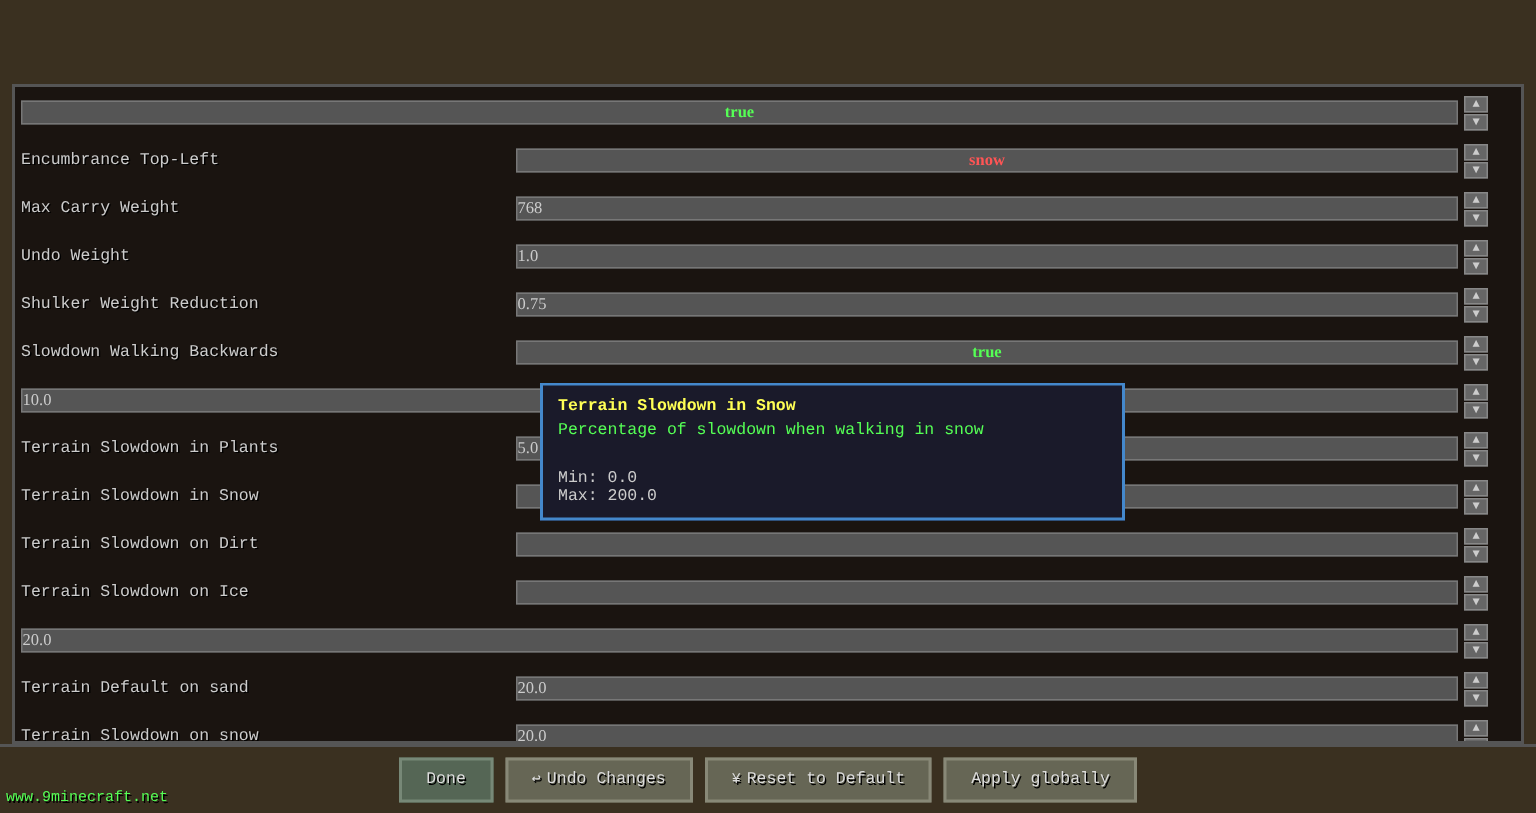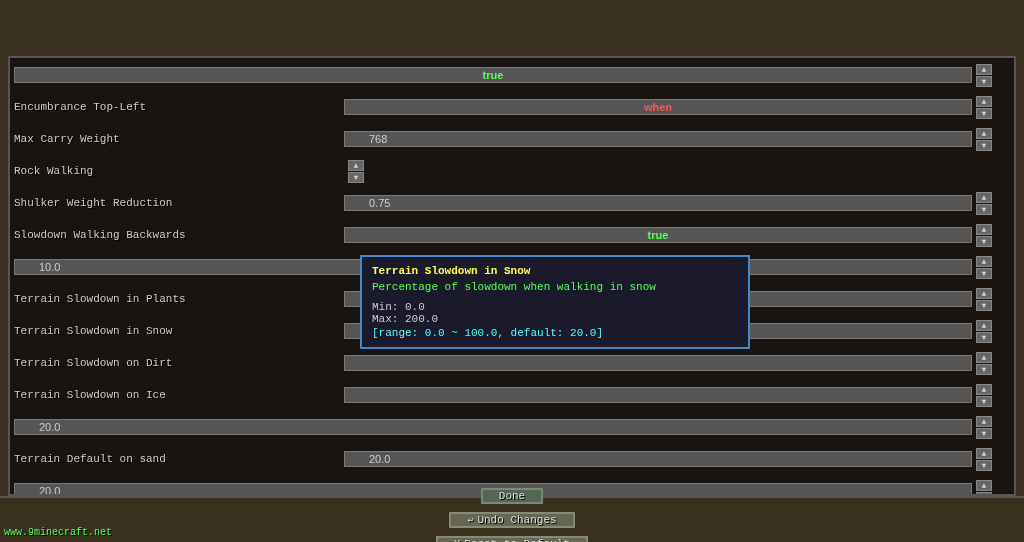--- a/index.html
+++ b/index.html
@@ -77,40 +77,40 @@
 
     .config-value {
       flex: 1;
       height: 16px;
       background: #555555;
       border: 1px solid #777;
       display: flex;
       align-items: center;
       justify-content: center;
       font-size: 11px;
-      font-family: Liberation Sans, sans-serif;
+      font-family: Liberation Serif, serif;
       color: #cccccc;
       position: relative;
     }
 
     .config-value.true-val {
       background: #555;
       color: #55ff55;
       font-weight: bold;
     }
 
     .config-value.false-val {
       background: #555;
       color: #ff5555;
       font-weight: bold;
     }
 
     .config-value.numeric {
       justify-content: flex-start;
-      padding-left: 24px;
+      padding-left: 0;
       color: #cccccc;
     }
 
     .row-buttons {
       display: flex;
       flex-direction: column;
       margin-left: 4px;
       gap: 1px;
     }
 
@@ -142,21 +142,21 @@
     }
 
     .tooltip-title {
       color: #ffff55;
       font-weight: bold;
       margin-bottom: 4px;
     }
 
     .tooltip-desc {
       color: #55ff55;
-      margin-bottom: 8px;
+      margin-bottom: 20px;
     }
 
     .tooltip-min, .tooltip-max {
       color: #cccccc;
     }
 
     .tooltip-range {
       color: #55ffff;
       margin-top: 2px;
     }
@@ -167,21 +167,20 @@
       bottom: 0;
       left: 0;
       right: 0;
       height: 46px;
       background: #3a3020;
       border-top: 2px solid #555;
       display: flex;
       align-items: center;
       justify-content: center;
       gap: 8px;
-      flex-direction: column;
     }
 
     .bottom-btn {
       height: 30px;
       padding: 0 16px;
       background: #666655;
       border: 2px solid #888877;
       color: #dddddd;
       font-family: 'Courier New', monospace;
       font-size: 11px;
@@ -231,36 +230,37 @@
 
   <div class="config-row">
         <div class="config-value true-val">true</div>
         <div class="row-buttons">
           <div class="row-btn">▲</div>
           <div class="row-btn">▼</div>
         </div>
       </div>
       <div class="config-row">
         <div class="config-label">Encumbrance Top-Left</div>
-        <div class="config-value false-val">when</div>
+        <div class="config-value false-val">snow</div>
         <div class="row-buttons">
           <div class="row-btn">▲</div>
           <div class="row-btn">▼</div>
         </div>
       </div>
       <div class="config-row">
         <div class="config-label">Max Carry Weight</div>
         <div class="config-value numeric">768</div>
         <div class="row-buttons">
           <div class="row-btn">▲</div>
           <div class="row-btn">▼</div>
         </div>
       </div>
       <div class="config-row">
-        <div class="config-label">Rock Walking</div>
+        <div class="config-label">Undo Weight</div>
+        <div class="config-value numeric">1.0</div>
         <div class="row-buttons">
           <div class="row-btn">▲</div>
           <div class="row-btn">▼</div>
         </div>
       </div>
       <div class="config-row">
         <div class="config-label">Shulker Weight Reduction</div>
         <div class="config-value numeric">0.75</div>
         <div class="row-buttons">
           <div class="row-btn">▲</div>
@@ -323,44 +323,47 @@
       </div>
       <div class="config-row">
         <div class="config-label">Terrain Default on sand</div>
         <div class="config-value numeric">20.0</div>
         <div class="row-buttons">
           <div class="row-btn">▲</div>
           <div class="row-btn">▼</div>
         </div>
       </div>
       <div class="config-row">
+        <div class="config-label">Terrain Slowdown on snow</div>
         <div class="config-value numeric">20.0</div>
         <div class="row-buttons">
           <div class="row-btn">▲</div>
           <div class="row-btn">▼</div>
         </div>
       </div>
     </div>
 </div>
 
 <div class="tooltip">
   <div class="tooltip-title">Terrain Slowdown in Snow</div>
   <div class="tooltip-desc">Percentage of slowdown when walking in snow</div>
   <div class="tooltip-min">Min: 0.0</div>
   <div class="tooltip-max">Max: 200.0</div>
-  <div class="tooltip-range">[range: 0.0 ~ 100.0, default: 20.0]</div>
 </div>
 
 <div class="bottom-bar">
   <button class="bottom-btn done-btn">
     <span>Done</span>
   </button>
   <button class="bottom-btn">
     <span class="icon-sym">↩</span>
     <span>Undo Changes</span>
   </button>
   <button class="bottom-btn">
     <span class="icon-sym">¥</span>
     <span>Reset to Default</span>
   </button>
+  <button class="bottom-btn apply-btn">
+    <span>Apply globally</span>
+  </button>
 </div>
 
 <div class="watermark">www.9minecraft.net</div>
 
 </body></html>

